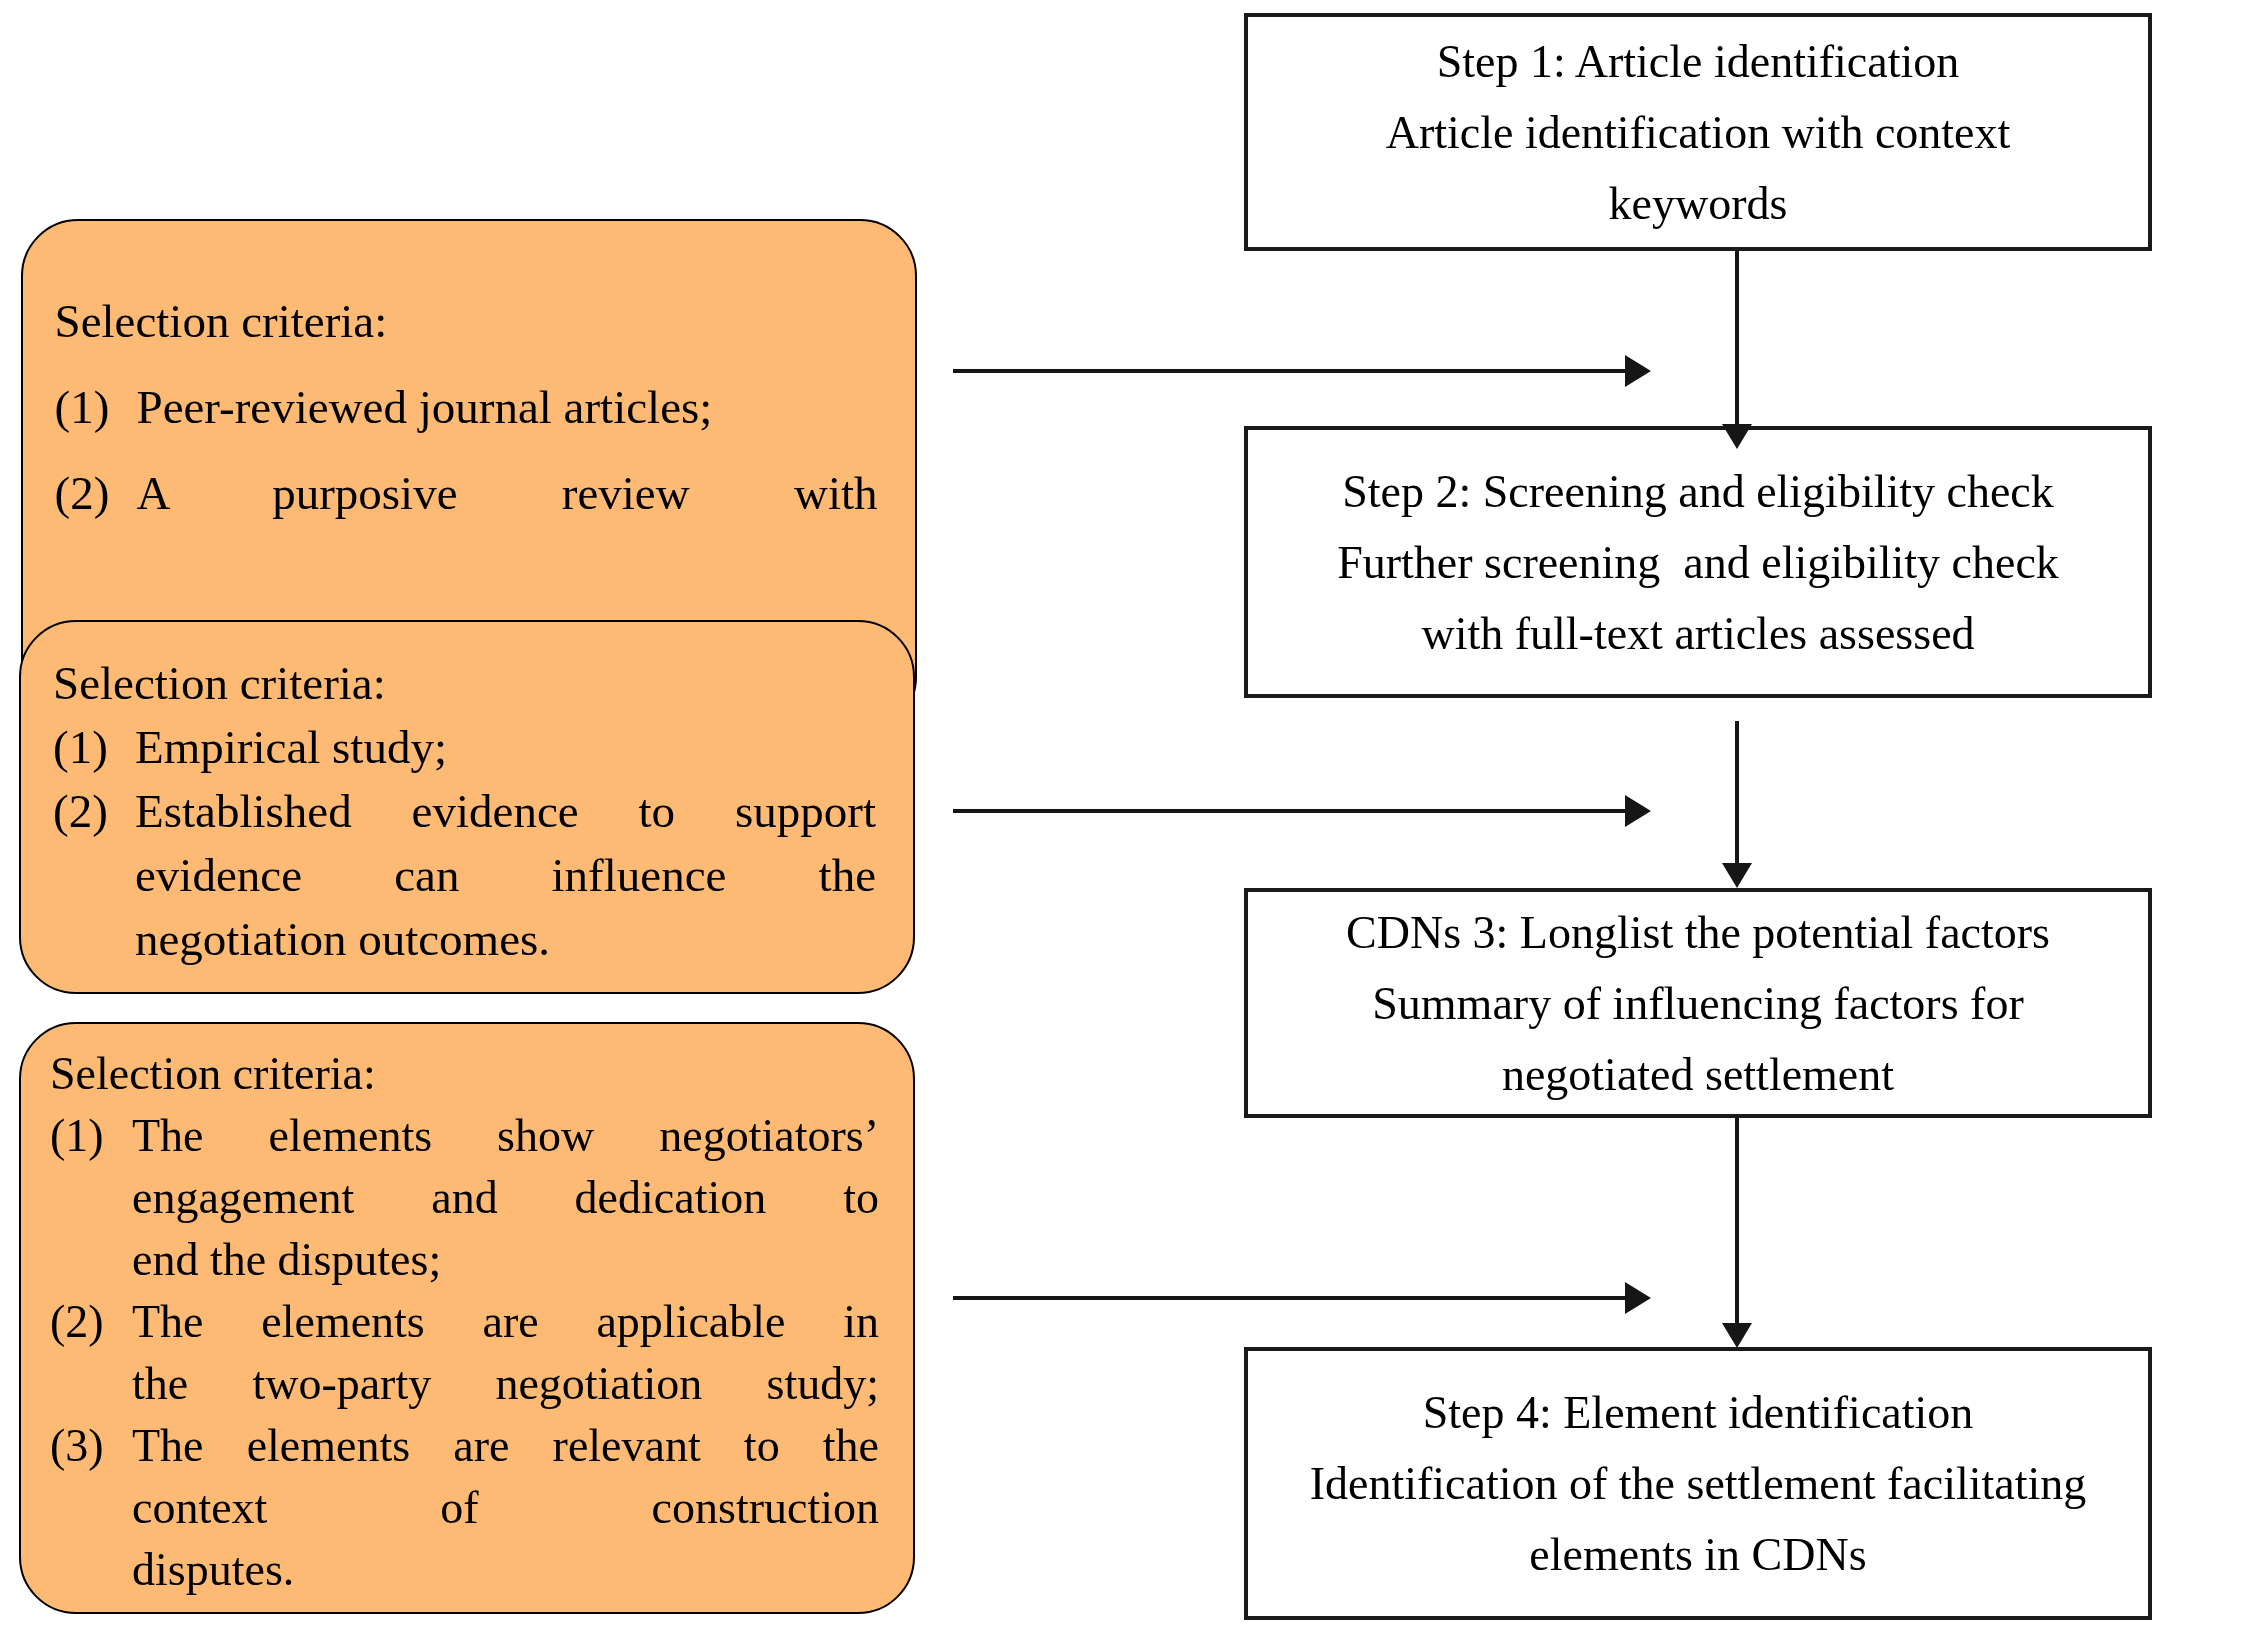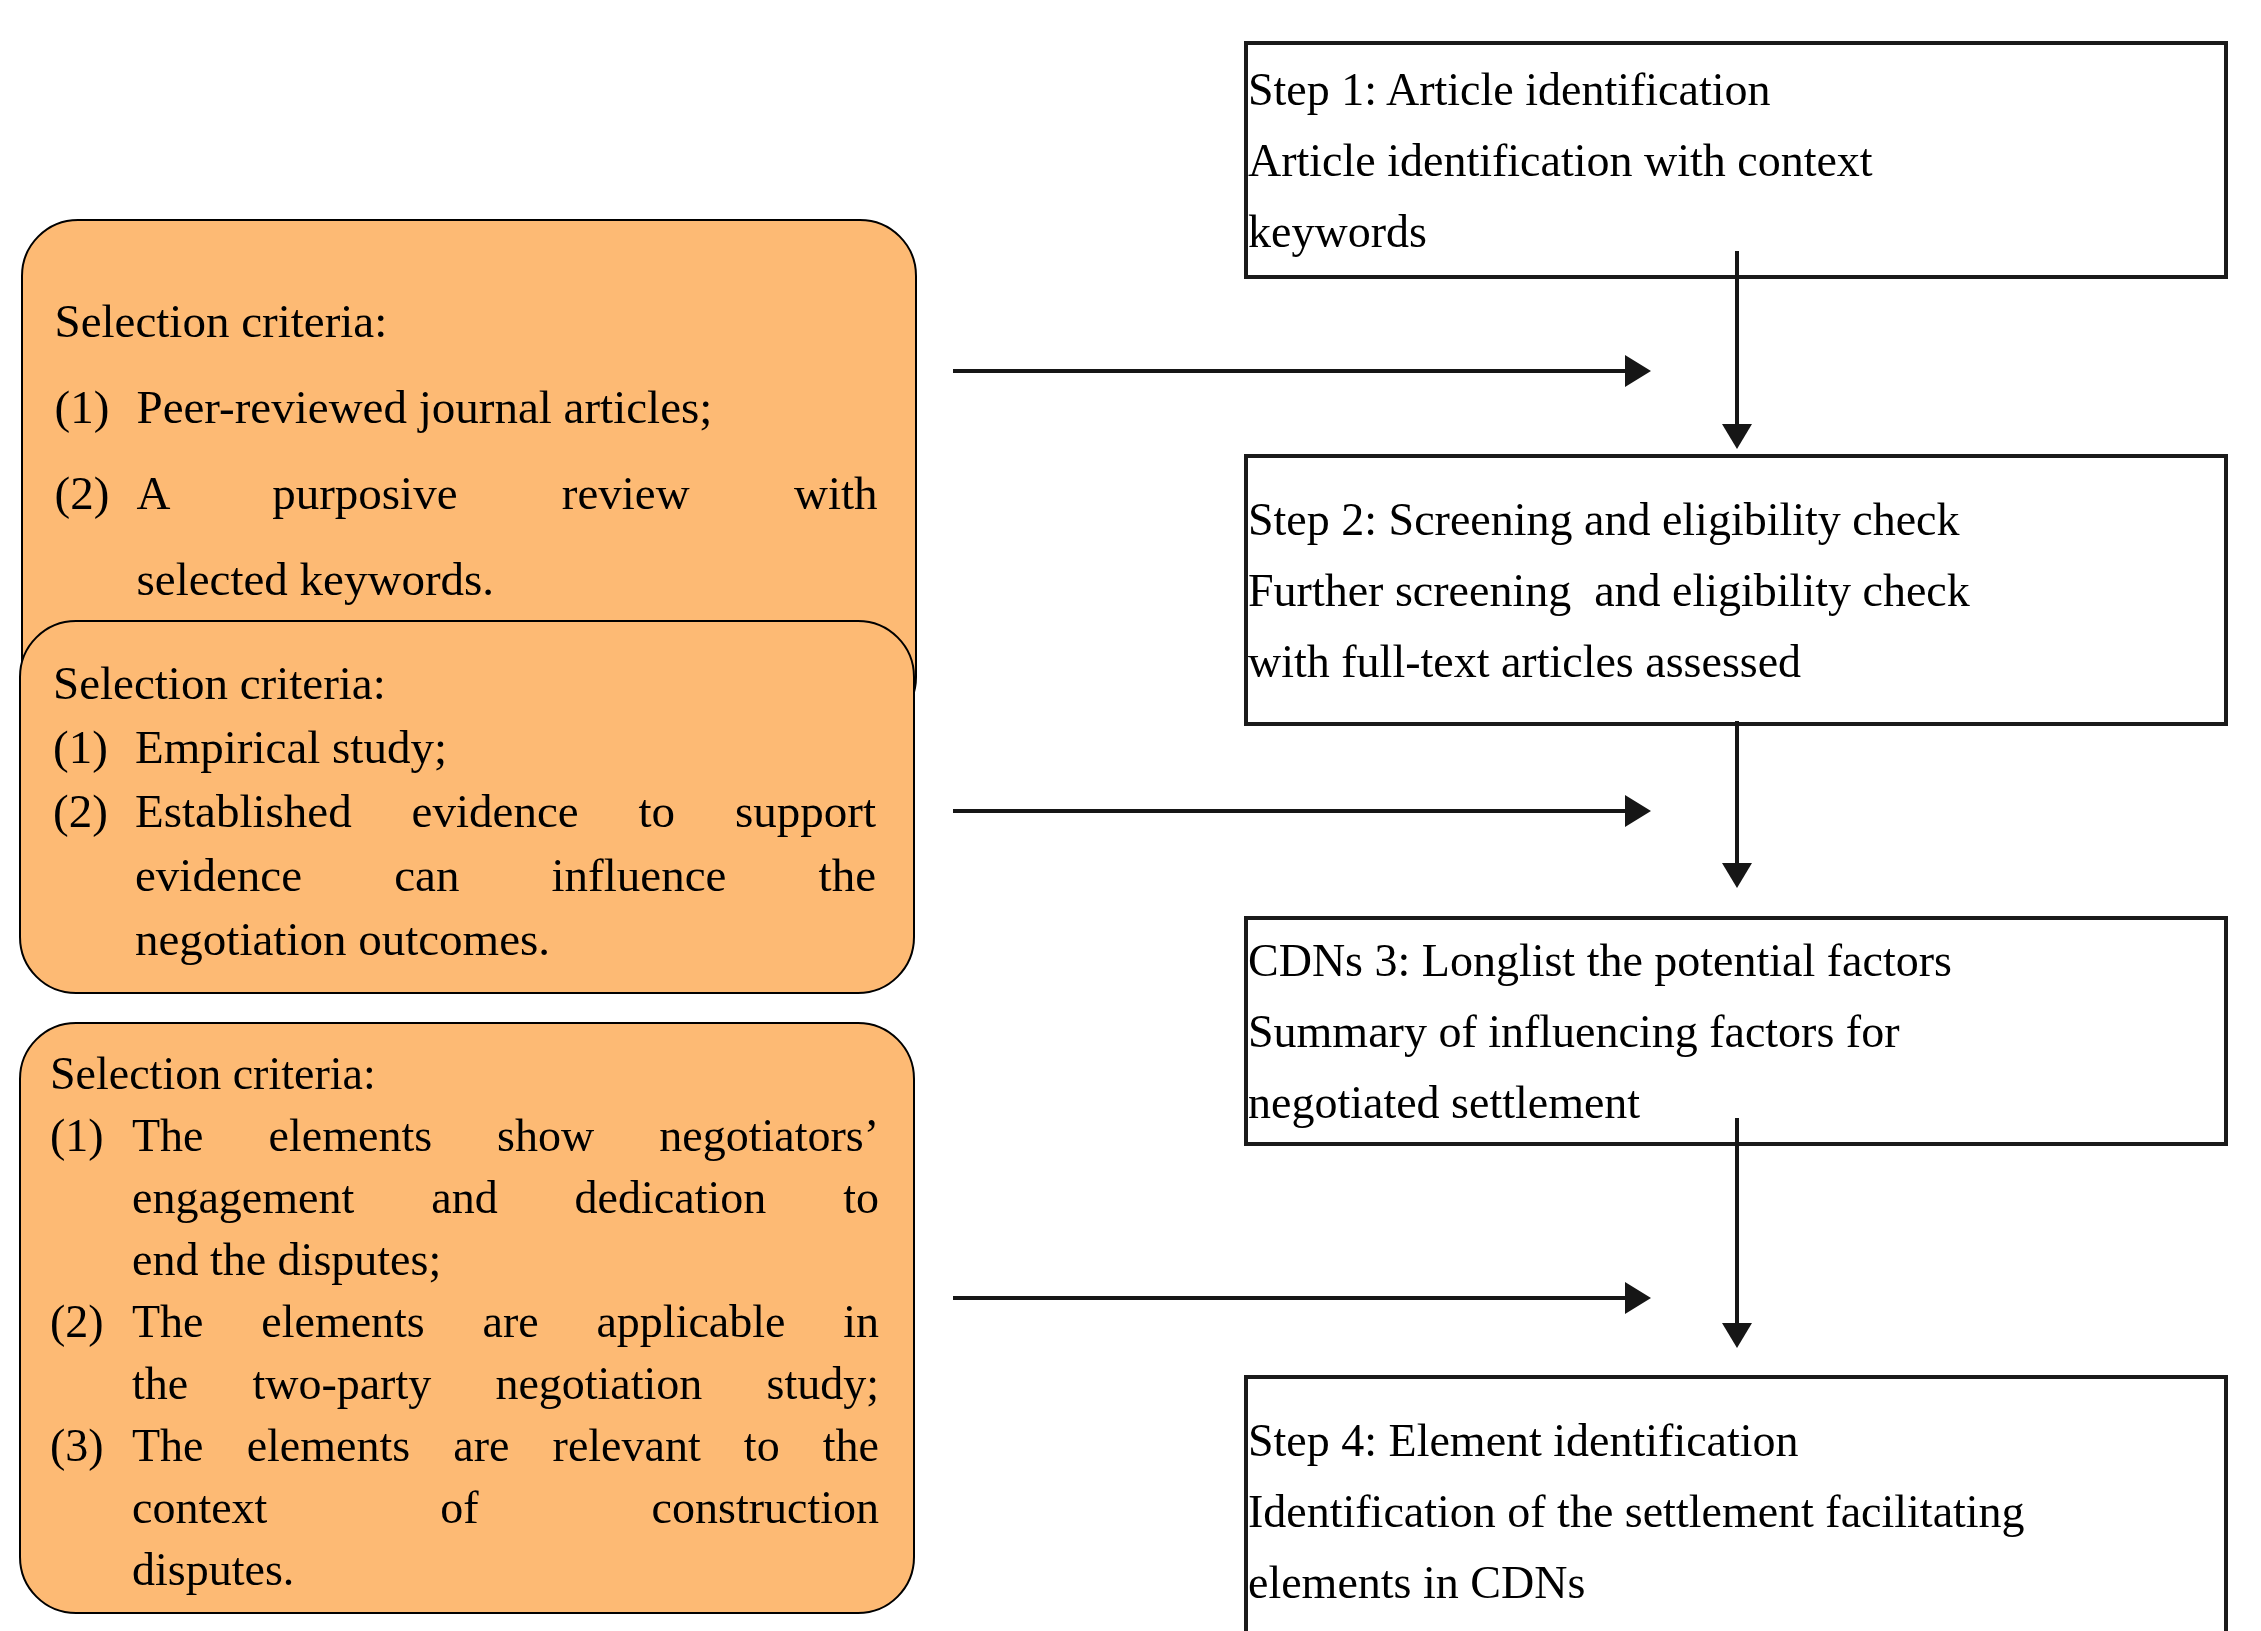--- a/index.html
+++ b/index.html
@@ -30,32 +30,31 @@
 
   .line { display: flex; }
   .marker { flex: none; width: 82px; }
   .ltext { flex: 1 1 auto; min-width: 0; }
   .stretch .ltext { text-align: justify; text-align-last: justify; }
 
   
   .sbox {
     position: absolute;
     left: 1244px;
-    width: 984px;
+    width: 908px;
     box-sizing: border-box;
     border: 4.4px solid #1a1a1a;
     background: #ffffff;
     display: flex;
     flex-direction: column;
     justify-content: center;
     align-items: center;
-    text-align: left;
+    text-align: center;
     font-size: 46px;
     line-height: 71px;
-    margin-top: 28px;
   }
   #step1 { top: 13px;   height: 238px; }
   #step2 { top: 426px;  height: 272px; }
   #step3 { top: 888px; height: 230px; }
   #step4 { top: 1347px; height: 273px; }
   .sline { white-space: pre-wrap; width: 100%; }
 
   
   .harrow { position: absolute; left: 953px; width: 698px; height: 32px; }
   #harrow1 { top: 355px; }
@@ -100,24 +99,20 @@
       <span class="ltext">Selection criteria:</span>
     </div>
     <div class="line">
       <span class="marker">(1)</span>
       <span class="ltext">Peer-reviewed journal articles;</span>
     </div>
     <div class="line stretch">
       <span class="marker">(2)</span>
       <span class="ltext">A purposive review with</span>
     </div>
-    <div class="line">
-      <span class="marker"></span>
-      <span class="ltext">selected keywords.</span>
-    </div>
   </div>
 
   <div class="cbox" id="cbox2">
     <div class="line">
       <span class="ltext">Selection criteria:</span>
     </div>
     <div class="line">
       <span class="marker">(1)</span>
       <span class="ltext">Empirical study;</span>
     </div>

